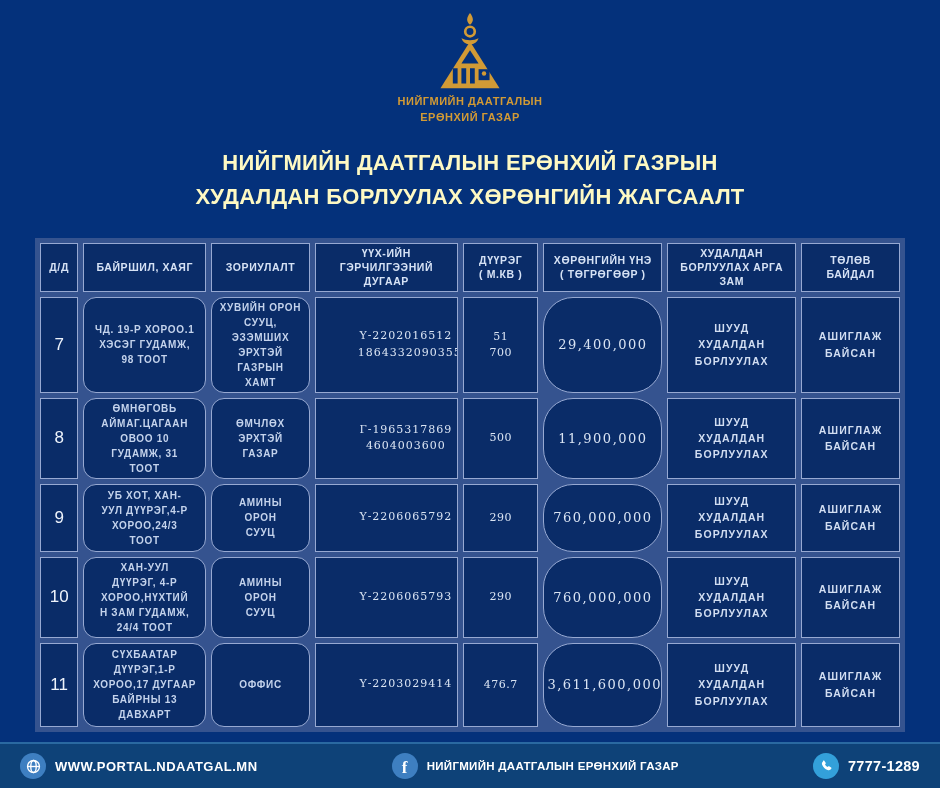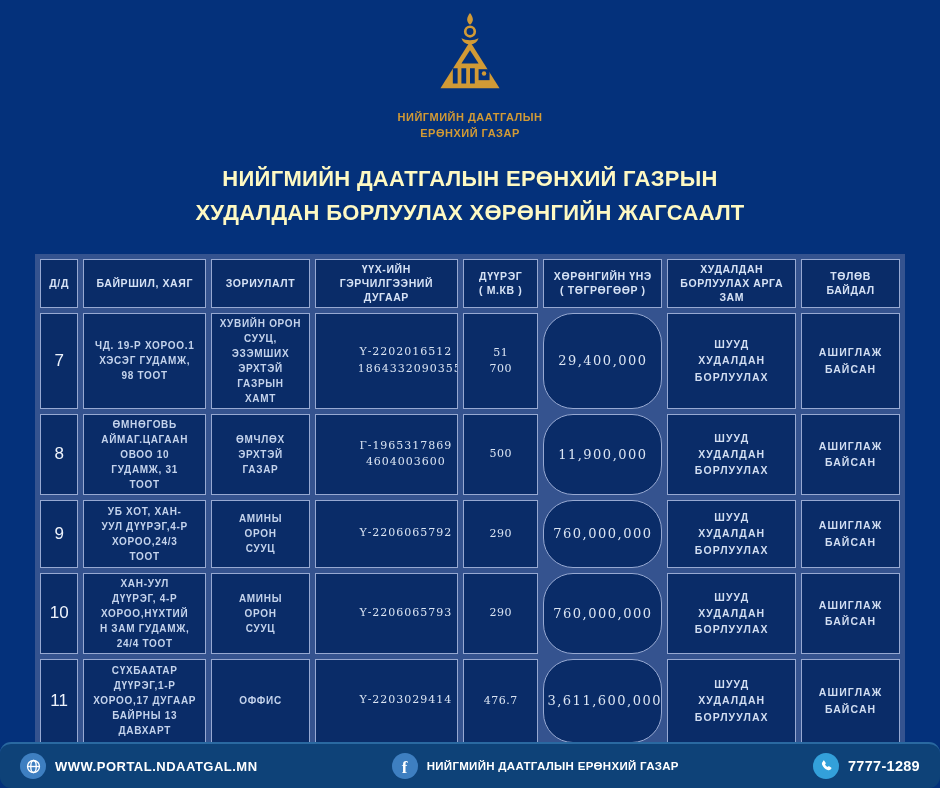--- a/index.html
+++ b/index.html
@@ -8,21 +8,21 @@
     background:#04317b;
     font-family:"Liberation Sans",sans-serif;
   }
   .poster{position:absolute;inset:0;}
 
   
   .logo-block{text-align:center;padding-top:12px;}
   .emblem{display:block;margin:0 auto;}
   .logo-org{
     color:#d29a35;font-weight:bold;font-size:11px;letter-spacing:.5px;
-    line-height:1.45;margin-top:16px;
+    line-height:1.45;margin-top:0;
   }
 
   
   .title-block{
     text-align:center;margin-top:20px;
     font-weight:bold;font-size:22px;line-height:1.55;
     color:#fef9c3;letter-spacing:.3px;
   }
 
   
@@ -44,39 +44,39 @@
   thead tr{height:44px;}
   tbody tr:nth-child(1){height:76px;}
   tbody tr:nth-child(2){height:74px;}
   tbody tr:nth-child(3){height:68px;}
   tbody tr:nth-child(4){height:76px;}
   tbody tr:nth-child(5){height:84px;}
 
   td.no{font-size:17px;color:#eef3fb;}
   td.addr,td.purp{
     font-size:10px;font-weight:bold;letter-spacing:.7px;
-    line-height:1.5;color:#c4d3ec;
+    line-height:1.5;color:#c4d3ec;border-radius:13px;
   }
   td.cert,td.area,td.price{
     font-family:"DejaVu Serif",serif;color:#dae4f3;
   }
   td.cert{font-size:11px;letter-spacing:1px;line-height:1.5;padding-left:42px;}
   td.area{font-size:11px;letter-spacing:.5px;line-height:1.45;margin-top:22px;}
   td.price{font-size:13px;letter-spacing:1.5px;border-radius:30px;}
   td.method,td.status{
     font-size:10.5px;font-weight:bold;letter-spacing:1.1px;
     line-height:1.55;color:#d2def2;
   }
 
   
   .footer{
     position:absolute;left:0;right:0;bottom:0;height:46px;
     background:#0e4278;border-top:2px solid #2a69a1;
     display:flex;align-items:center;justify-content:space-between;
-    padding:0 20px;box-sizing:border-box;border-radius:11px;
+    padding:0 20px;box-sizing:border-box;
   }
   .f-item{display:flex;align-items:center;gap:9px;color:#fff;font-weight:bold;}
   .f-site{font-size:13px;letter-spacing:.5px;}
   .f-fb{font-size:11.5px;letter-spacing:.3px;}
   .f-phone{font-size:14.5px;letter-spacing:.3px;}
   .icon-circle{
     width:26px;height:26px;border-radius:50%;flex:0 0 26px;
     display:flex;align-items:center;justify-content:center;
   }
   .c-globe{background:#3e7fc1;}

